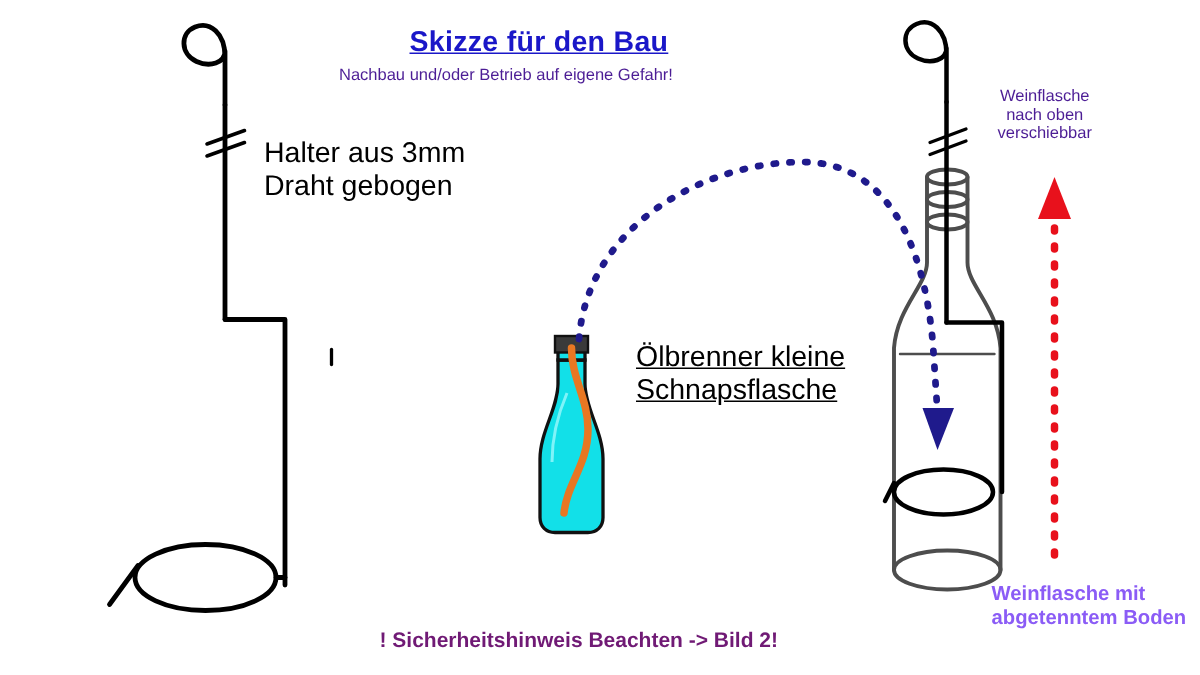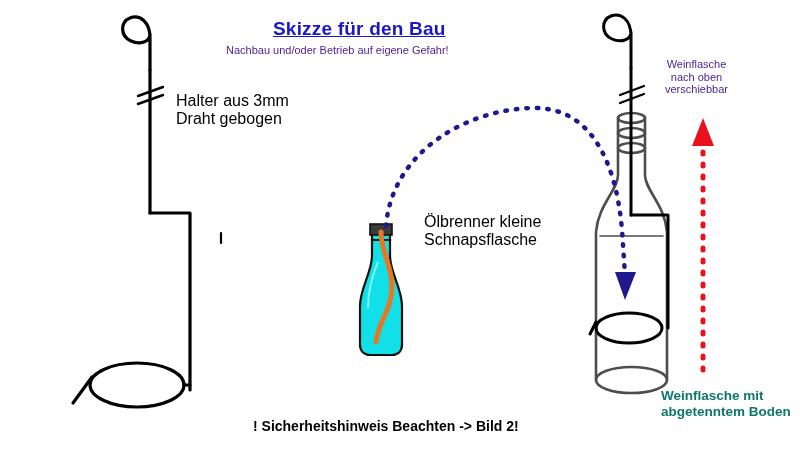--- a/index.html
+++ b/index.html
@@ -34,30 +34,30 @@
     font-weight: bold;
     font-size: 19px;
     text-decoration: underline;
     letter-spacing: 0.2px;
   }
   .warn {
     color: #4c1d95;
     font-size: 11px;
   }
   .warn-b {
-    color: #0f766e;
+    color: #8b5cf6;
     font-size: 13.5px;
     font-weight: bold;
   }
   .black {
     color: #000000;
-    font-size: 16px;
+    font-size: 19px;
   }
   .footer {
-    color: #000000;
+    color: #701a75;
     font-size: 14px;
     font-weight: bold;
   }
 </style>
 </head>
 <body>
 
 <div id="stage">
 
   <svg width="800" height="450" viewBox="0 0 800 450">
@@ -133,21 +133,21 @@
   </svg>
 
   <div class="lbl title" style="left:273px; top:18px;">Skizze für den Bau</div>
 
   <div class="lbl warn" style="left:226px; top:44px;">Nachbau und/oder Betrieb auf eigene Gefahr!</div>
 
   <div class="lbl black" style="left:176px; top:92px;">Halter aus 3mm
 Draht gebogen</div>
 
 
-  <div class="lbl black" style="left:424px; top:213px;">Ölbrenner kleine
+  <div class="lbl black" style="left:424px; top:228px;text-decoration:underline;">Ölbrenner kleine
 Schnapsflasche</div>
 
   <div class="lbl warn" style="left:665px; top:58px;text-align:center;">Weinflasche
 nach oben
 verschiebbar</div>
 
   <div class="lbl warn-b" style="left:661px; top:388px;">Weinflasche mit
 abgetenntem Boden</div>
 
   <div class="lbl footer" style="left:253px; top:418px;">! Sicherheitshinweis Beachten -&gt; Bild 2!</div>

